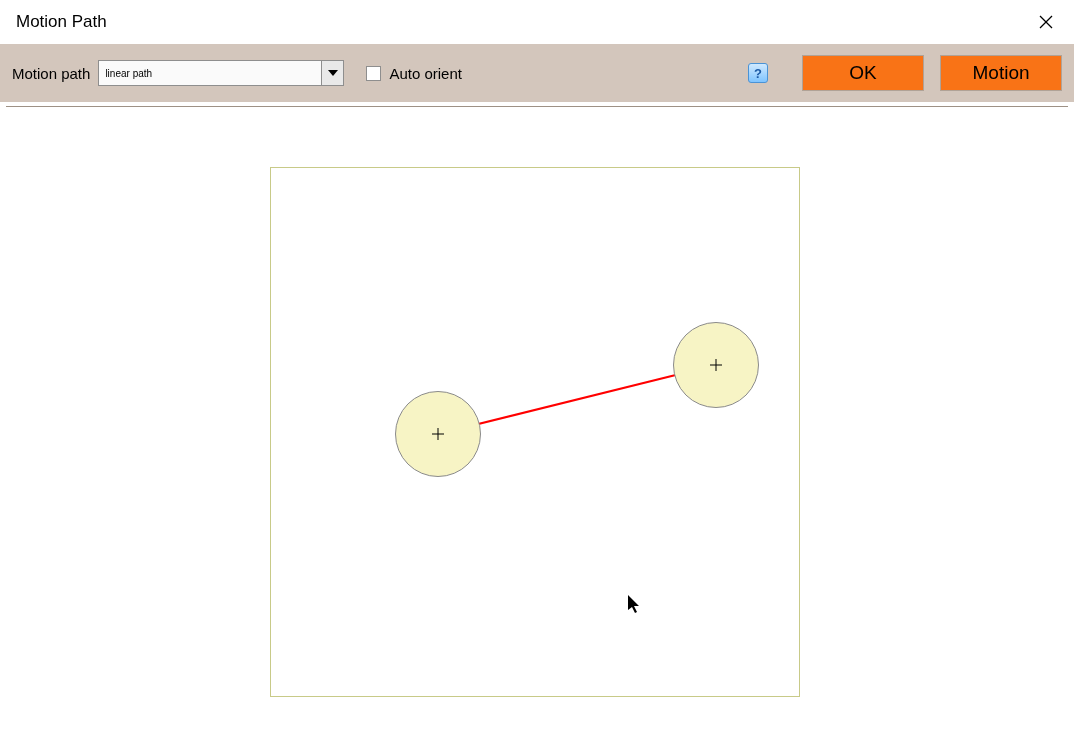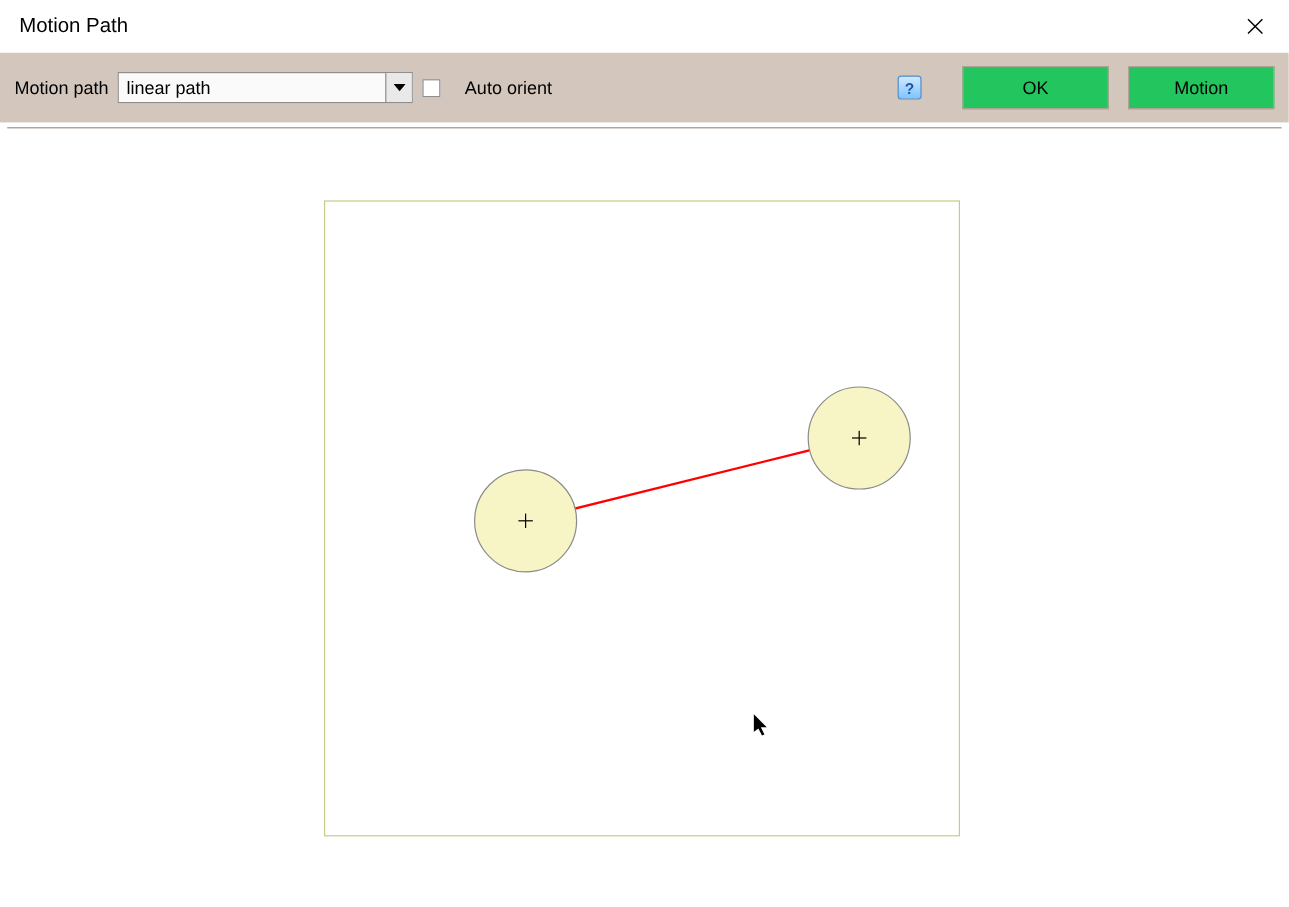--- a/index.html
+++ b/index.html
@@ -49,40 +49,41 @@
     }
     .dropdown {
       position: relative;
       width: 246px;
       height: 26px;
       background: #fafafa;
       border: 1px solid #8e8e8e;
       display: flex;
       align-items: center;
       padding: 0 6px;
-      font-size: 15px;
+      font-size: 10px;
     }
     .dropdown-value { flex: 1; }
     .dropdown-btn {
       position: absolute;
       right: 0;
       top: 0;
       bottom: 0;
       width: 22px;
       background: #e9e9e9;
       border-left: 1px solid #8e8e8e;
       display: flex;
       align-items: center;
       justify-content: center;
     }
 
     .checkbox-wrap {
       display: flex;
       align-items: center;
-      gap: 20px;
+      gap: 8px;
+      margin-left: 14px;
     }
     .checkbox-box {
       width: 15px;
       height: 15px;
       background: #fff;
       border: 1px solid #8e8e8e;
     }
     .checkbox-label { font-size: 15px; }
 
     .spacer { flex: 1; }
@@ -100,26 +101,26 @@
     }
     .help-btn span {
       color: #1c5aa6;
       font-size: 13px;
       font-weight: bold;
     }
 
     .action-btn {
       width: 122px;
       height: 36px;
-      background: #22c55e;
+      background: #f97316;
       border: 1px solid #b0a296;
       display: flex;
       align-items: center;
       justify-content: center;
-      font-size: 15px;
+      font-size: 19px;
       color: #000;
       margin-left: 8px;
     }
 
     .canvas-area {
       position: absolute;
       left: 6px;
       right: 6px;
       top: 106px;
       bottom: 6px;

